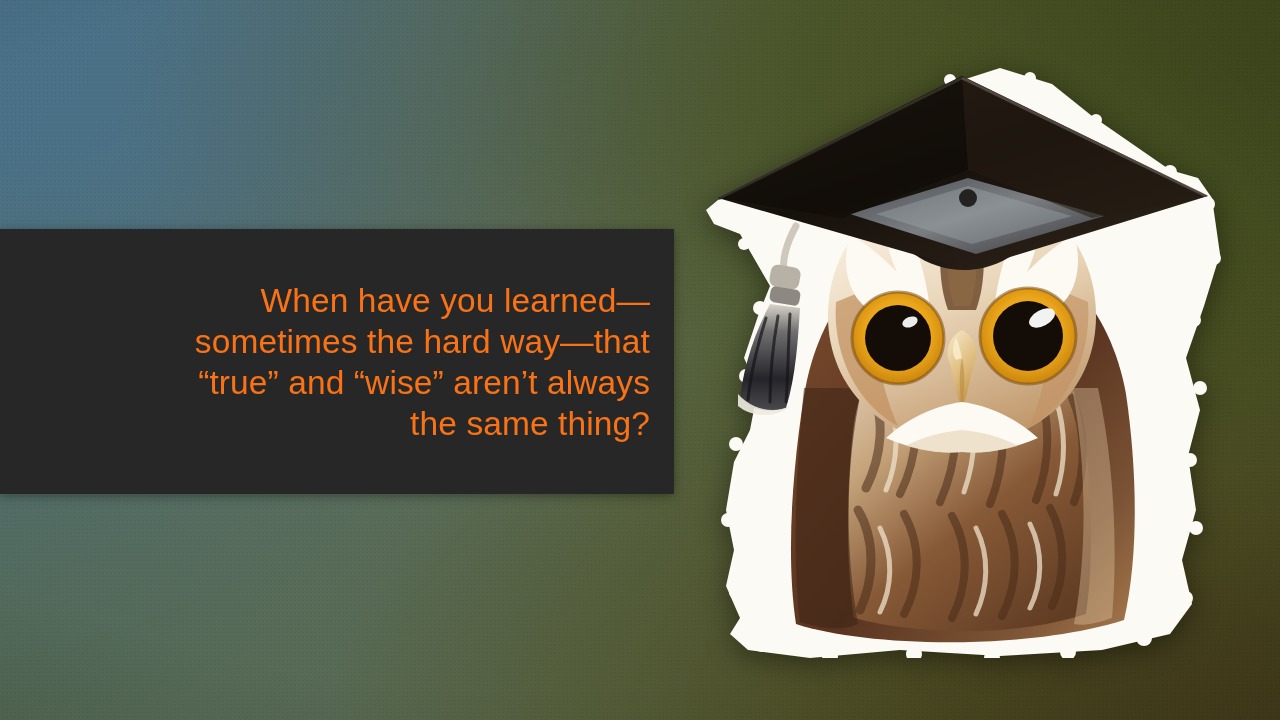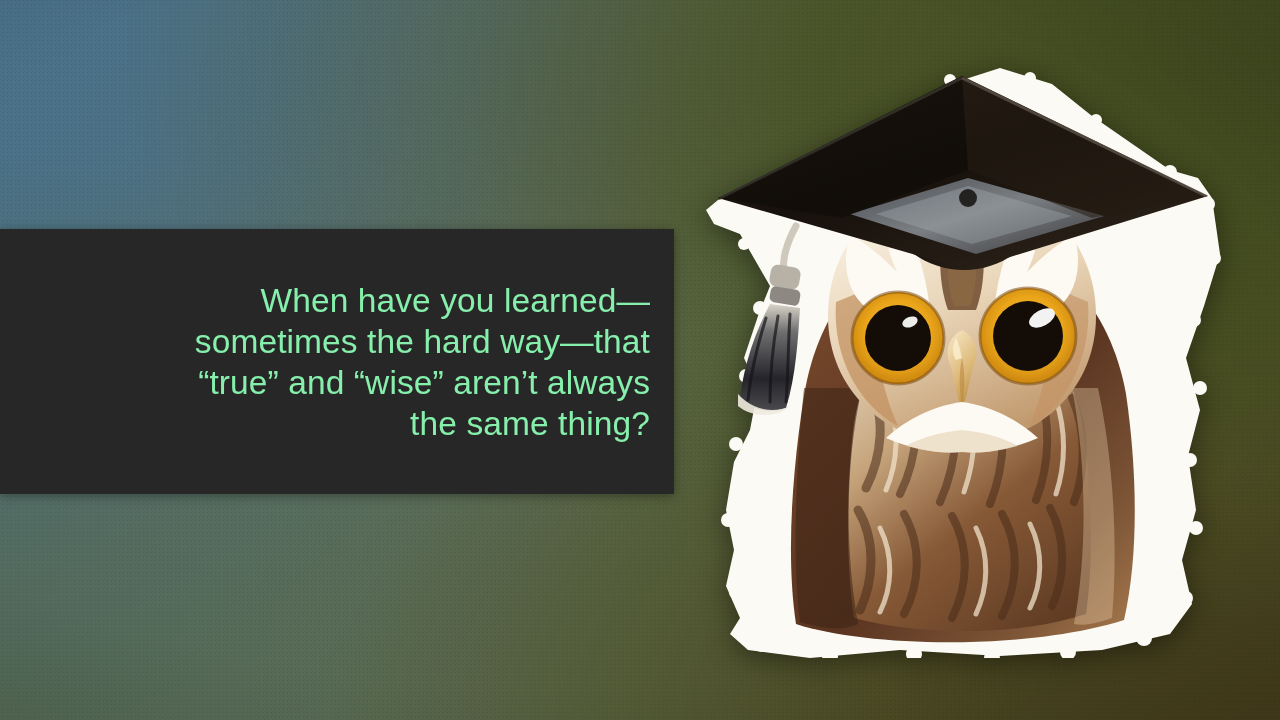--- a/index.html
+++ b/index.html
@@ -49,21 +49,21 @@
   
   #caption-panel{
     position:absolute;left:0;top:229px;width:674px;height:265px;
     background:#272727;
     box-shadow:0 2px 10px rgba(0,0,0,.35);
     box-sizing:border-box;
     padding:0 24px 0 0;
     display:flex;align-items:center;justify-content:flex-end;
   }
   #caption-text{
-    color:#86efac;
+    color:#f97316;
     font-size:33.5px;
     line-height:41px;
     text-align:right;
     letter-spacing:.1px;
     font-weight:400;
     white-space:pre-line;
     max-width:620px;
   }
 
   

